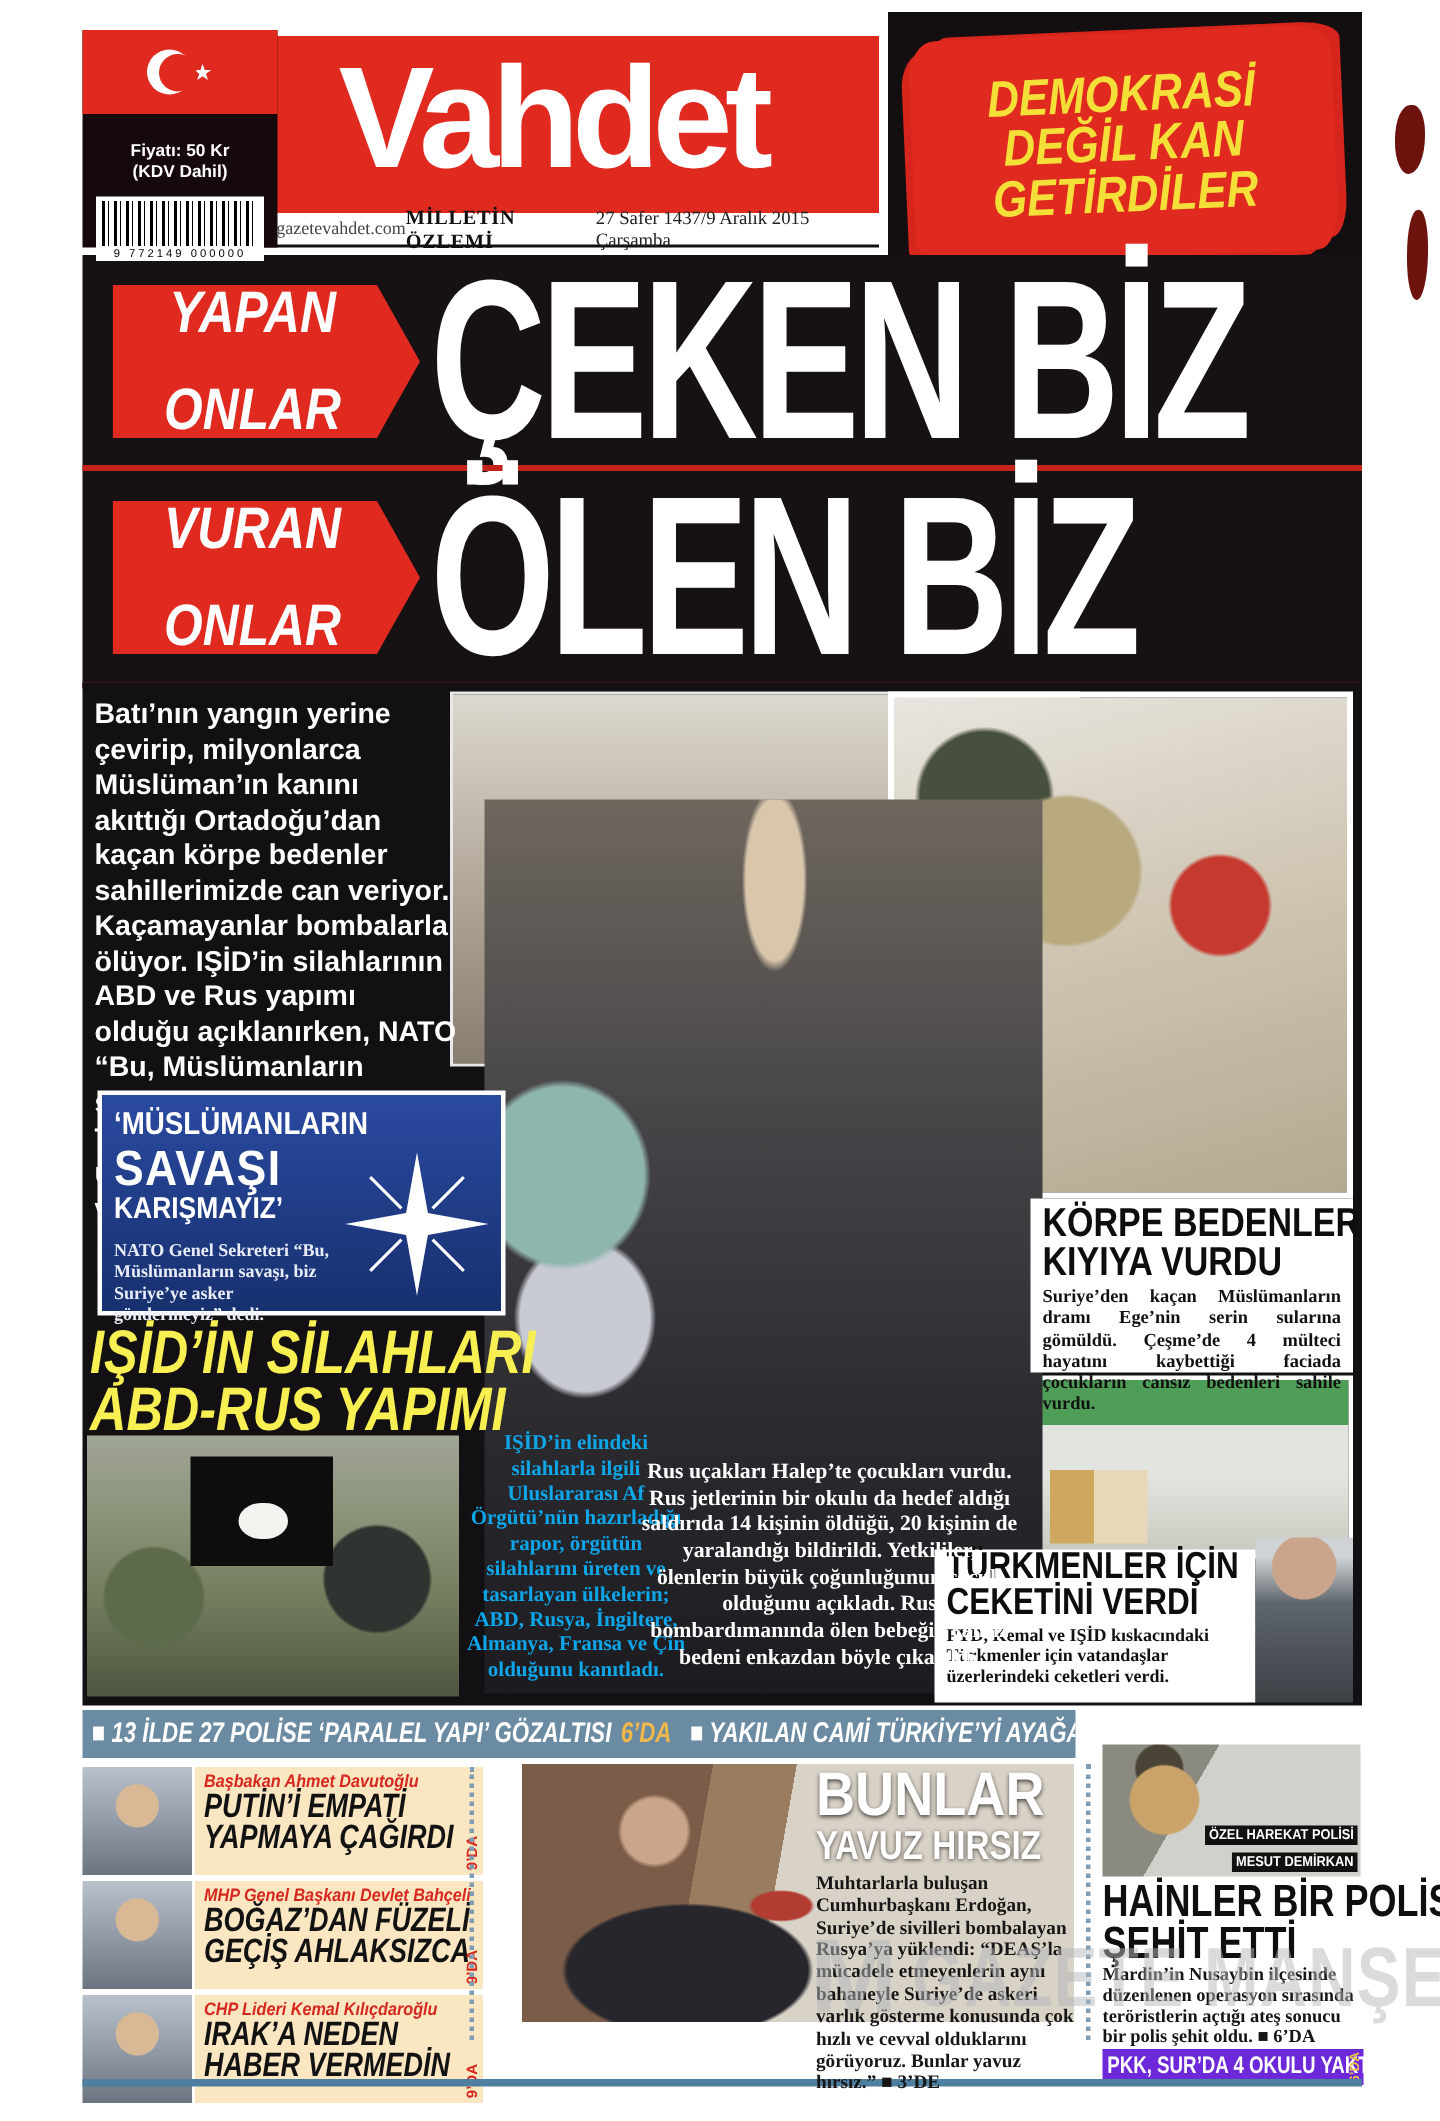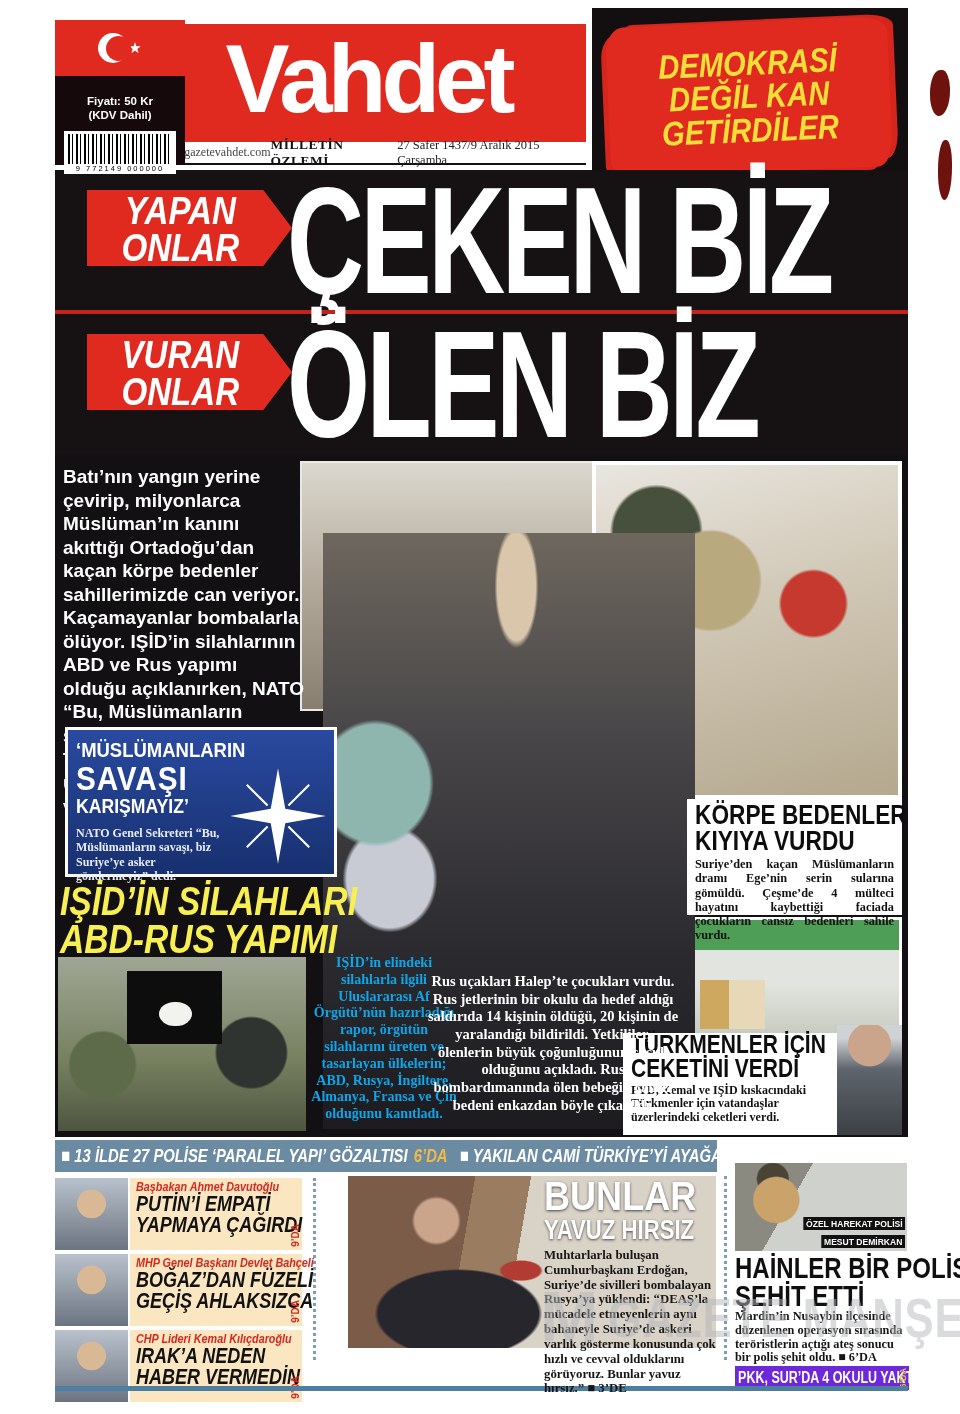--- a/index.html
+++ b/index.html
@@ -27,23 +27,23 @@
   .m-black{left:592px;top:8px;width:316px;height:182px;background:#130f10;}
   .flash{position:absolute;left:16px;top:14px;width:282px;height:150px;background:#e02a20;
          border-radius:18px 30px 14px 32px/26px 14px 30px 16px;transform:rotate(-2.5deg);
          box-shadow:-7px 5px 0 -2px #d5251c,9px -5px 0 -3px #d5251c;
          display:flex;flex-direction:column;align-items:center;justify-content:center;}
   .flash span{color:#f4df39;font-weight:900;font-style:italic;font-size:34px;line-height:.98;transform:scaleX(.86);}
   .blood{background:#6e120e;border-radius:50% 40% 55% 45%;}
 
   
   .hblock{left:55px;top:170px;width:853px;height:285px;background:#161113;border-bottom:4px solid #c3231b;}
-  .kicker{position:absolute;left:20px;width:205px;height:76px;background:#e02a20;
+  .kicker{position:absolute;left:20px;width:205px;height:102px;background:#e02a20;
           clip-path:polygon(0 0,86% 0,100% 50%,86% 100%,0 100%);
-          display:flex;flex-direction:column;align-items:center;justify-content:flex-end;padding-right:18px;box-sizing:border-box;margin-left:12px;}
+          display:flex;flex-direction:column;align-items:center;justify-content:space-between;padding-right:18px;box-sizing:border-box;}
   .kicker span{color:#fff;font-weight:900;font-style:italic;font-size:39px;line-height:.95;transform:scaleX(.85);}
   .mainhead{position:absolute;left:232px;height:138px;display:flex;align-items:center;}
   .mainhead span{color:#fff;font-weight:900;font-size:124px;letter-spacing:-4px;
                  transform:scale(.86,1.22);transform-origin:left center;white-space:nowrap;}
   .hdiv{position:absolute;left:0;top:140px;width:100%;height:4px;background:#c3231b;}
 
   
   .collage{left:55px;top:455px;width:853px;height:682px;background:#121012;}
   .photo{position:absolute;}
   .ph-rubble{left:245px;top:6px;width:420px;height:250px;border:2px solid #e8e8e8;box-sizing:border-box;
@@ -99,21 +99,21 @@
   .turkmen .h span{display:block;color:#0d0d0d;font-weight:900;font-size:25px;line-height:.95;transform:scaleX(.84);transform-origin:left;white-space:nowrap;}
   .turkmen .b{font-family:"Liberation Serif",serif;font-weight:700;font-size:12px;line-height:1.15;color:#111;margin-top:3px;}
 
   
   .strip{left:55px;top:1140px;width:662px;height:32px;background:#6b8ba3;overflow:hidden;display:flex;align-items:center;}
   .strip-in{display:flex;align-items:center;gap:16px;width:850px;transform:scaleX(.78);transform-origin:left center;padding-left:8px;}
   .strip .it{color:#fff;font-weight:900;font-size:19px;font-style:italic;white-space:nowrap;}
   .strip .rf{color:#f0b94a;font-weight:900;font-size:19px;font-style:italic;margin-left:-8px;white-space:nowrap;}
   .pphoto{position:absolute;left:55px;width:73px;height:72px;
      background:radial-gradient(circle at 50% 36%,#d9b896 0 24%,transparent 25%),linear-gradient(#b9c2cc,#6b7480);}
-  .pbox{position:absolute;left:130px;width:172px;height:72px;background:#fbe6c2;padding:2px 6px;box-sizing:border-box;}
+  .pbox{position:absolute;left:130px;width:192px;height:72px;background:#fbe6c2;padding:2px 6px;box-sizing:border-box;}
   .pbox .k{color:#d6281e;font-weight:700;font-style:italic;font-size:12px;transform:scaleX(.9);transform-origin:left;white-space:nowrap;}
   .pbox .l span{display:block;color:#121212;font-weight:900;font-style:italic;font-size:22.5px;line-height:.92;transform:scaleX(.8);transform-origin:left;white-space:nowrap;}
   .pbox .r{position:absolute;right:1px;bottom:3px;color:#d6281e;font-weight:700;font-size:10px;
      writing-mode:vertical-rl;transform:rotate(180deg);}
   .dots{border-left:3px dotted #7f9cb5;width:0;}
   .ph-erdogan{left:348px;top:1176px;width:368px;height:172px;
      background:radial-gradient(circle at 24% 26%,#caa58b 0 7%,transparent 8%),
                 radial-gradient(ellipse at 30% 80%,#26262c 0 22%,transparent 23%),
                 radial-gradient(ellipse at 47% 55%,#b23b32 0 7%,transparent 8%),
                 linear-gradient(100deg,#7a5c49 0 32%,#9a7c60 32% 46%,#d9d2c7 46% 100%);}

